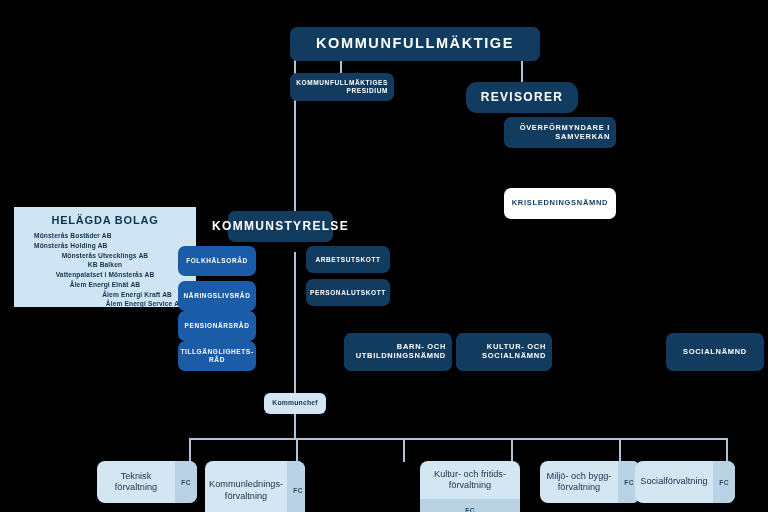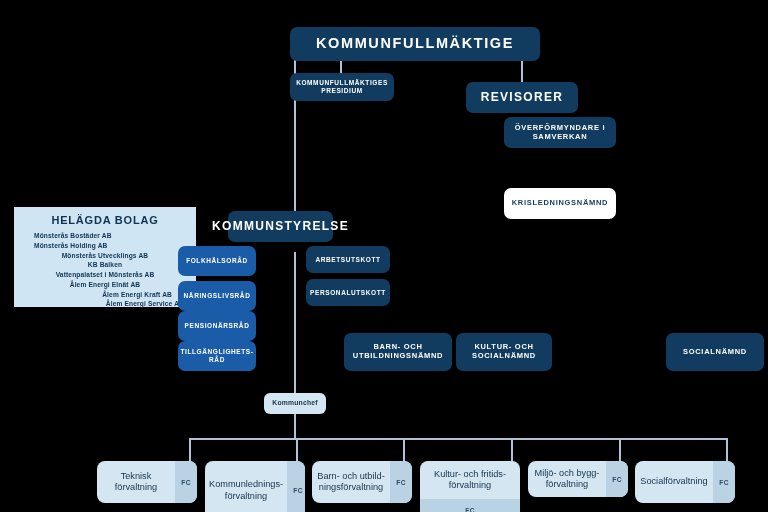--- a/index.html
+++ b/index.html
@@ -23,20 +23,21 @@
     border-radius: 7px;
     line-height: 1.18;
     letter-spacing: 0.4px;
     padding: 2px 6px;
     z-index: 3;
   }
   
   .navy {
     background: #123C5F;
     color: #ffffff;
+    text-align: right;
   }
   
   .brightblue {
     background: #1A5CA8;
     color: #ffffff;
   }
   
   .white {
     background: #ffffff;
     color: #123C5F;
@@ -138,21 +139,21 @@
   <div class="line vline" style="left:296px; top:438px; height:24px;"></div>
   <div class="line vline" style="left:403px; top:438px; height:24px;"></div>
   <div class="line vline" style="left:511px; top:438px; height:24px;"></div>
   <div class="line vline" style="left:619px; top:438px; height:24px;"></div>
   <div class="line vline" style="left:726px; top:438px; height:24px;"></div>
 
   <div class="box navy title-xl" style="left:290px; top:27px; width:250px; height:34px;">KOMMUNFULLMÄKTIGE</div>
 
   <div class="box navy title-xs" style="left:290px; top:73px; width:104px; height:28px;">KOMMUNFULLMÄKTIGES PRESIDIUM</div>
 
-  <div class="box navy title-lg" style="left:466px; top:82px; width:112px; height:31px;">REVISORER</div>
+  <div class="box navy title-lg" style="left:466px; top:82px; width:112px; height:31px;border-radius:11px;">REVISORER</div>
 
   <div class="box navy title-sm" style="left:466px; top:117px; width:112px; height:31px;">ÖVERFÖRMYNDARE I SAMVERKAN</div>
 
 
   <div class="box white title-sm" style="left:466px; top:188px; width:112px; height:31px;">KRISLEDNINGSNÄMND</div>
 
   <div id="bolag-panel">
     <div id="bolag-title">HELÄGDA BOLAG</div>
     <div class="bolag-item" style="text-align:left; padding-left:12px;">Mönsterås Bostäder AB</div>
     <div class="bolag-item" style="text-align:left; padding-left:12px;">Mönsterås Holding AB</div>
@@ -190,31 +191,27 @@
   <div class="forv" style="left:97px; top:461px; width:100px; height:42px;">
     <div class="forv-label">Teknisk förvaltning</div>
     <div class="forv-fc">FC</div>
   </div>
 
   <div class="forv" style="left:205px; top:461px; width:100px; height:59px;justify-content:space-between;">
     <div class="forv-label">Kommunlednings-förvaltning</div>
     <div class="forv-fc">FC</div>
   </div>
 
-  <div class="forv" style="left:312px; top:461px; width:100px; height:42px;">
-    <div class="forv-label">Barn- och utbild-ningsförvaltning</div>
-    <div class="forv-fc">FC</div>
-  </div>
 
   <div class="forv" style="left:420px; top:461px; width:100px; height:60px;flex-direction:column;">
     <div class="forv-label">Kultur- och fritids-förvaltning</div>
     <div class="forv-fc">FC</div>
   </div>
 
-  <div class="forv" style="left:528px; top:461px; width:100px; height:36px;">
+  <div class="forv" style="left:540px; top:461px; width:100px; height:42px;">
     <div class="forv-label">Miljö- och bygg-förvaltning</div>
     <div class="forv-fc">FC</div>
   </div>
 
   <div class="forv" style="left:635px; top:461px; width:100px; height:42px;">
     <div class="forv-label">Socialförvaltning</div>
     <div class="forv-fc">FC</div>
   </div>
 
 </div>

